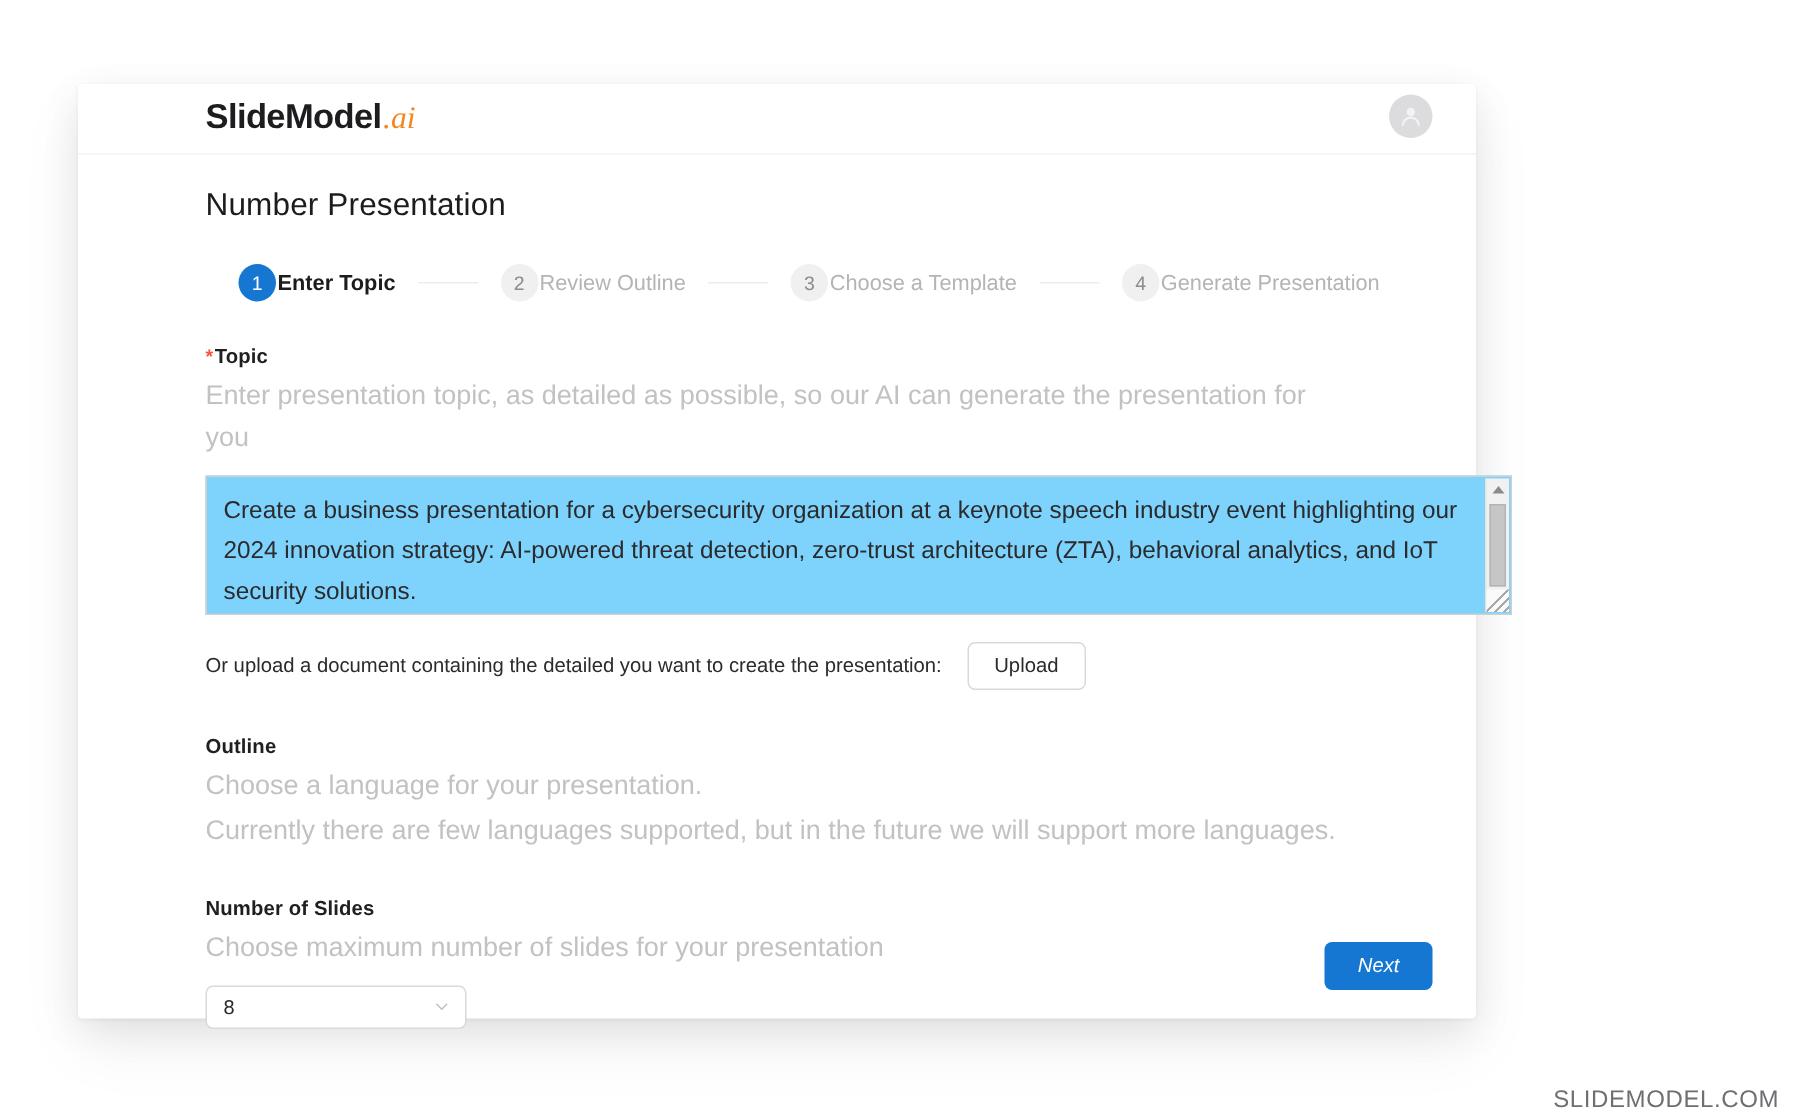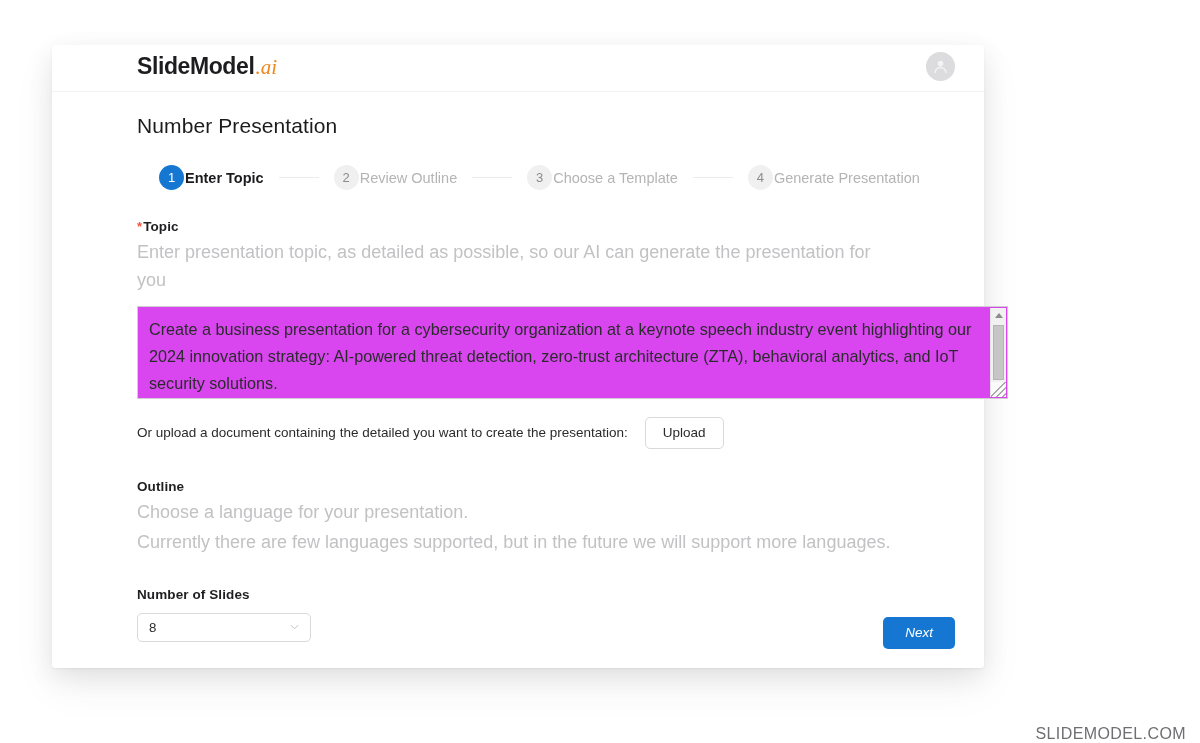--- a/index.html
+++ b/index.html
@@ -14,21 +14,21 @@
   .page {
     position: relative;
     width: 1200px; height: 743px;
     background: #ffffff;
     overflow: hidden;
   }
 
   
   .card {
     position: absolute;
-    left: 52px; top: 45px;
+    left: 52px; top: 56px;
     width: 932px; height: 623px;
     background: #ffffff;
     border-radius: 3px;
     box-shadow: 0 1px 3px rgba(0,0,0,0.055),
                 0 8px 26px rgba(0,0,0,0.085),
                 0 18px 46px rgba(0,0,0,0.055);
   }
 
   
   .card-header {
@@ -149,21 +149,21 @@
 
   .topic-block { margin-top: 29px; }
 
   
   .textarea-wrap {
     position: relative;
     margin-top: 11px;
     width: 871px;
     height: 93px;
     border: 1px solid #cfcfd1;
-    background: #d946ef;
+    background: #7dd3fc;
   }
   .textarea-text {
     position: absolute;
     left: 11px; top: 9px;
     right: 30px;
     font-size: 16.2px;
     line-height: 27px;
     color: #2b2b2d;
     font-family: "Liberation Sans", sans-serif;
     white-space: pre-wrap;
@@ -356,20 +356,21 @@
       </div>
 
       <div class="field lang-block">
         <div class="field-label">Outline</div>
         <div class="field-hint">Choose a language for your presentation.</div>
         <div class="field-hint" style="margin-top:2px;">Currently there are few languages supported, but in the future we will support more languages.</div>
       </div>
 
       <div class="field slides-block">
         <div class="field-label">Number of Slides</div>
+        <div class="field-hint">Choose maximum number of slides for your presentation</div>
         <div class="select">
           <span class="select-value">8</span>
           <span class="chevron">
             <svg width="9" height="6" viewBox="0 0 10 6" aria-hidden="true">
               <path d="M1 1l4 4 4-4" fill="none" stroke="#bfbfbf" stroke-width="1.1"></path>
             </svg>
           </span>
         </div>
       </div>
 

